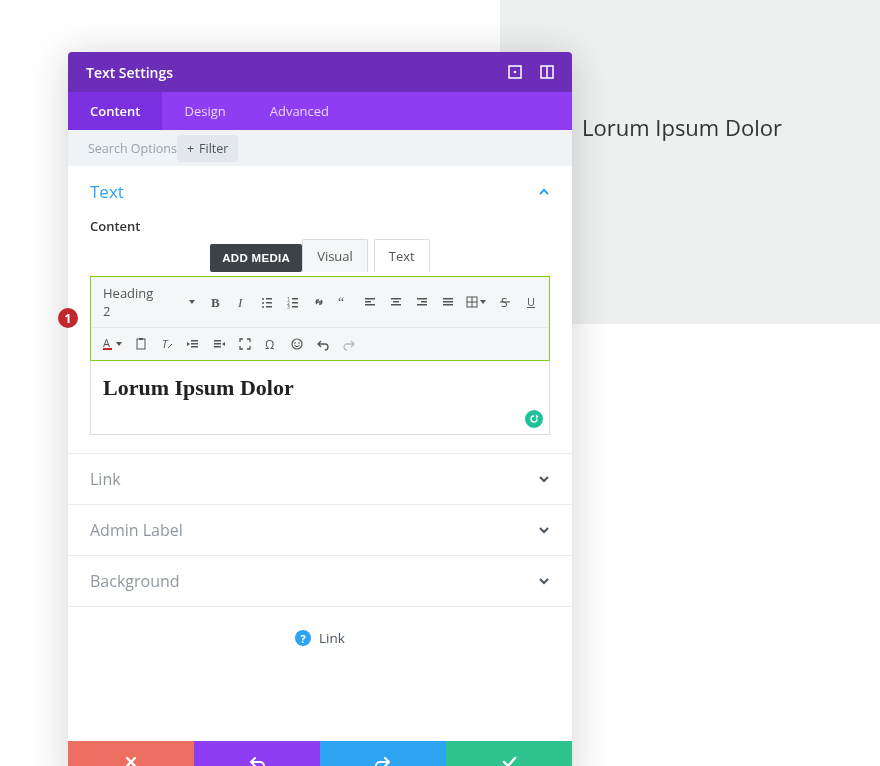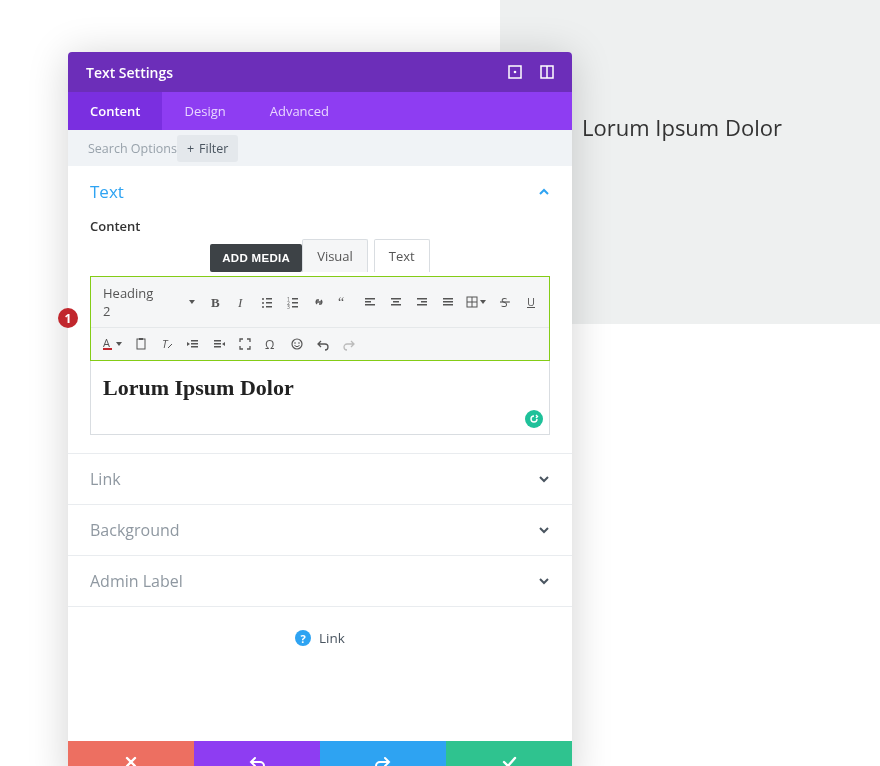--- a/index.html
+++ b/index.html
@@ -473,40 +473,40 @@
       <span class="chev-dark">
           <svg width="12" height="12" viewBox="0 0 12 12">
             <path d="M2 4 L6 8 L10 4" fill="none" stroke="#4a5560" stroke-width="2"></path>
           </svg>
         </span>
     </div>
   </div>
 
   <div class="section">
     <div class="section-head collapsed">
+      <span class="title">Admin Label</span>
+      <span class="chev-dark">
+          <svg width="12" height="12" viewBox="0 0 12 12">
+            <path d="M2 4 L6 8 L10 4" fill="none" stroke="#4a5560" stroke-width="2"></path>
+          </svg>
+        </span>
+    </div>
+  </div>
+
+  <div class="section">
+    <div class="section-head collapsed">
       <span class="title">Background</span>
       <span class="chev-dark">
           <svg width="12" height="12" viewBox="0 0 12 12">
             <path d="M2 4 L6 8 L10 4" fill="none" stroke="#4a5560" stroke-width="2"></path>
           </svg>
         </span>
     </div>
   </div>
 
-  <div class="section">
-    <div class="section-head collapsed">
-      <span class="title">Admin Label</span>
-      <span class="chev-dark">
-          <svg width="12" height="12" viewBox="0 0 12 12">
-            <path d="M2 4 L6 8 L10 4" fill="none" stroke="#4a5560" stroke-width="2"></path>
-          </svg>
-        </span>
-    </div>
-  </div>
-
   <div class="help-row">
     <span class="help-icon">?</span>
     <span>Link</span>
   </div>
 
   <div class="spacer"></div>
 
   <div class="footer">
     <div class="fbtn cancel">
       <svg width="14" height="14" viewBox="0 0 14 14">

